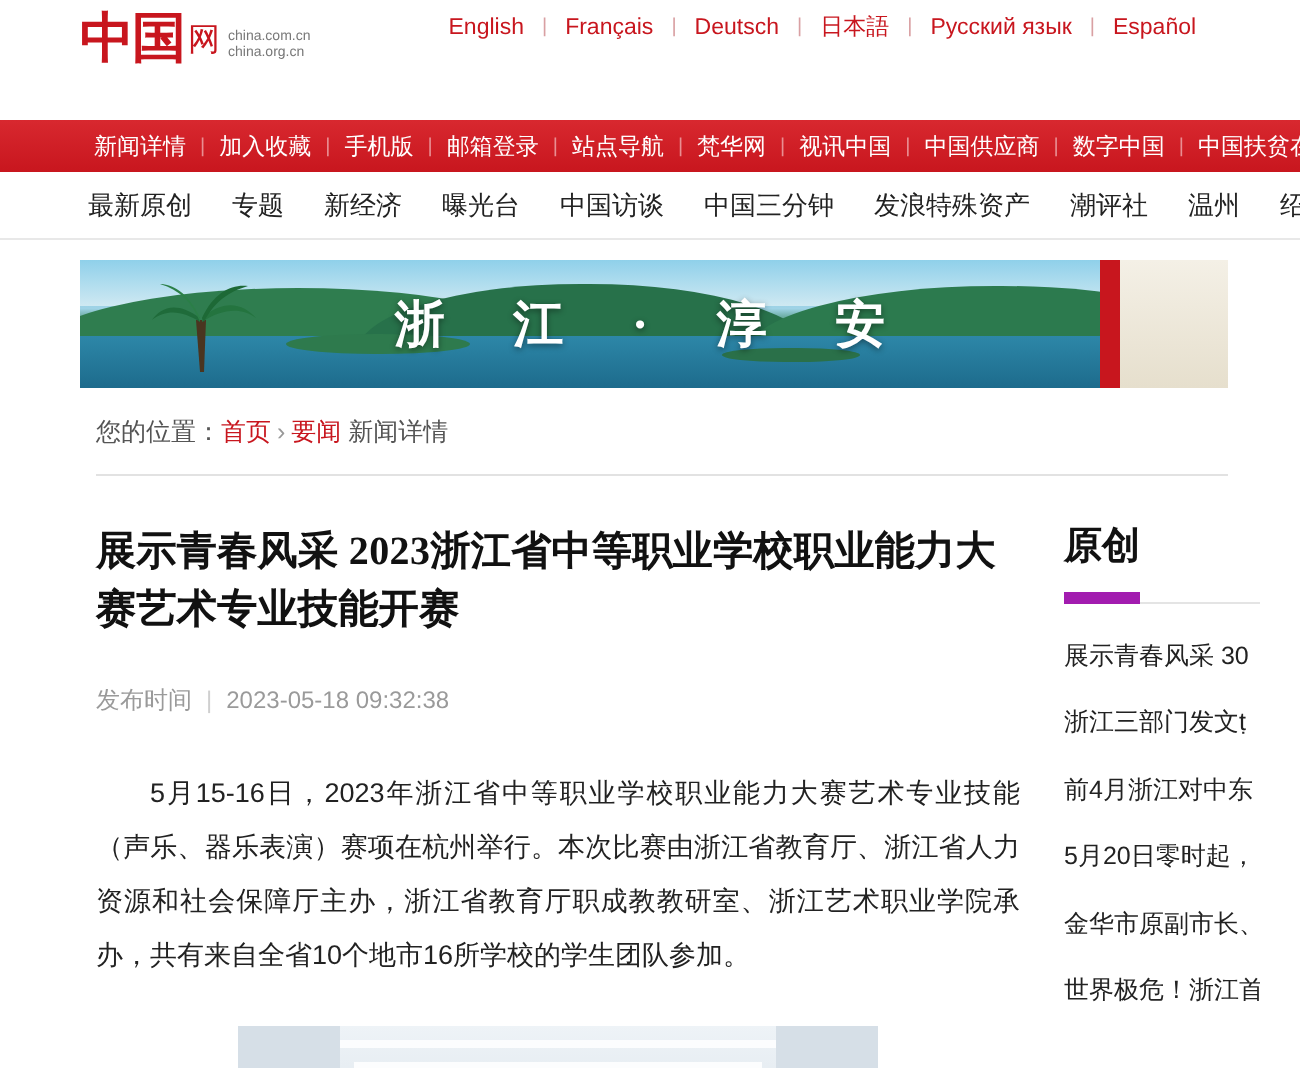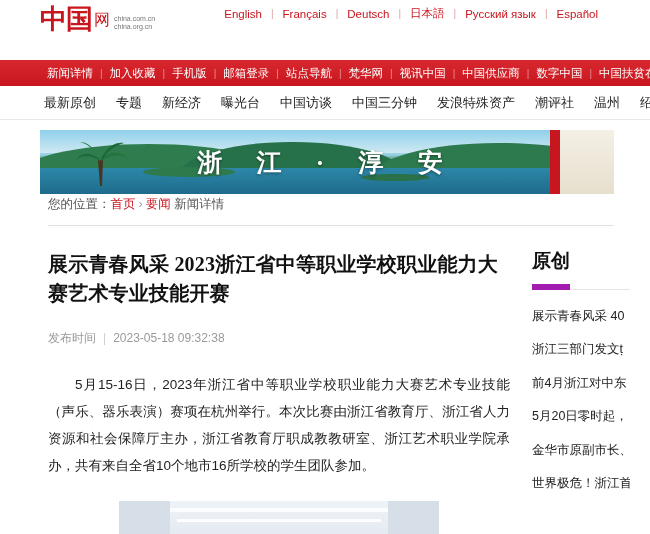--- a/index.html
+++ b/index.html
@@ -89,21 +89,21 @@
   .b-title {
     position:absolute; left:0; right:0; top:50%; transform:translateY(-50%);
     text-align:center;
     font-family:"Liberation Serif", serif; font-weight:bold;
     font-size: 25px; color:#ffffff; letter-spacing: 14px;
     text-shadow: 0 1px 3px rgba(0,0,0,.45);
   }
 
   
   .crumb {
-    margin: 2px 36px 0 48px; padding-bottom: 12px;
+    margin: 14px 36px 0 48px; padding-bottom: 12px;
     border-bottom: 1px solid #e2e2e2;
     font-size: 12.5px; color: #555;
   }
   .crumb a { color: #c8161e; text-decoration: none; }
   .crumb .sep { color: #999; margin: 0 3px; }
 
   
   .cols { display: flex; padding: 0 20px 0 48px; }
   .main { width: 470px; }
   .side { width: 120px; padding-left: 22px; }
@@ -265,21 +265,21 @@
         <div class="wallL"></div>
         <div class="wallR"></div>
 
       </div>
     </div>
 
     <div class="side">
       <div class="side-title">原创</div>
       <div class="side-hr"></div>
       <ul class="side-list">
-        <li>展示青春风采 40</li>
+        <li>展示青春风采 30</li>
         <li>浙江三部门发文ṭ</li>
         <li>前4月浙江对中东</li>
         <li>5月20日零时起，</li>
         <li>金华市原副市长、</li>
         <li>世界极危！浙江首</li>
       </ul>
     </div>
 
   </div>
 </div>

